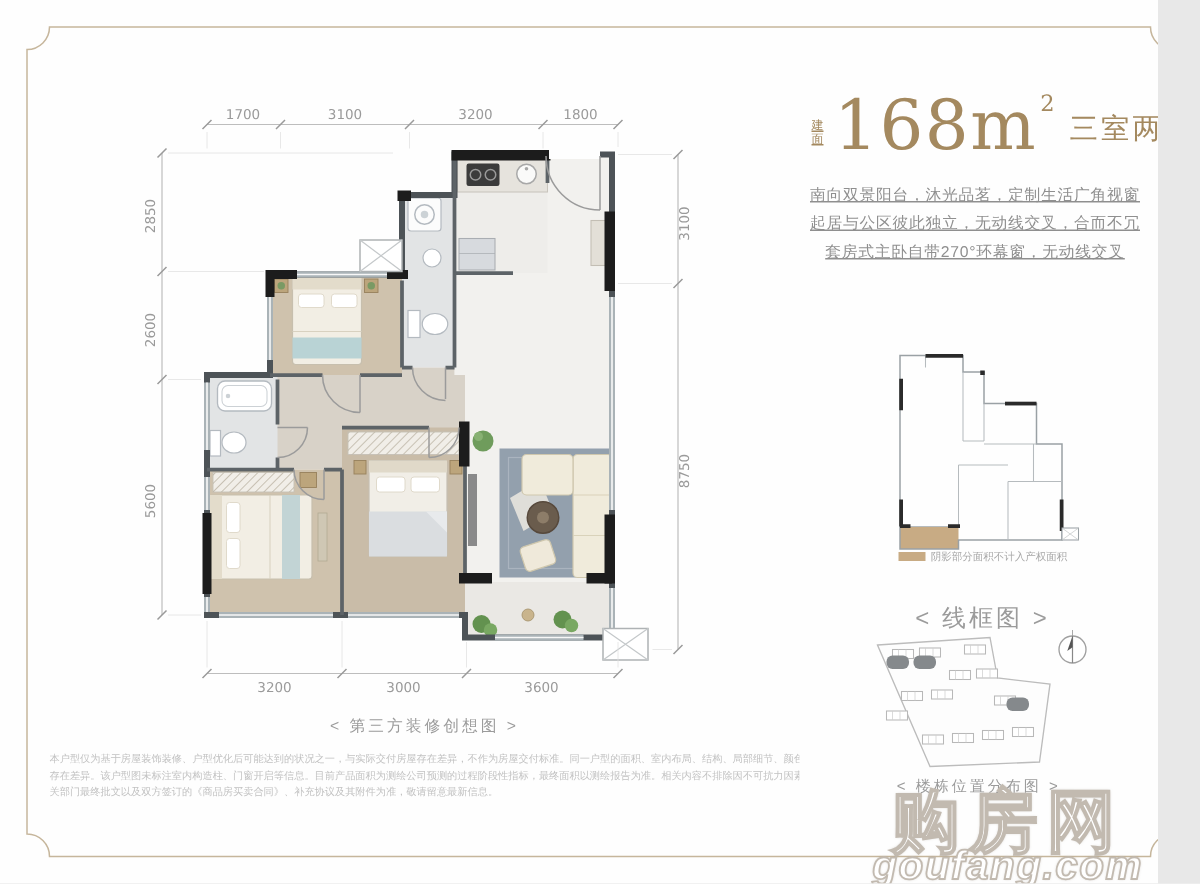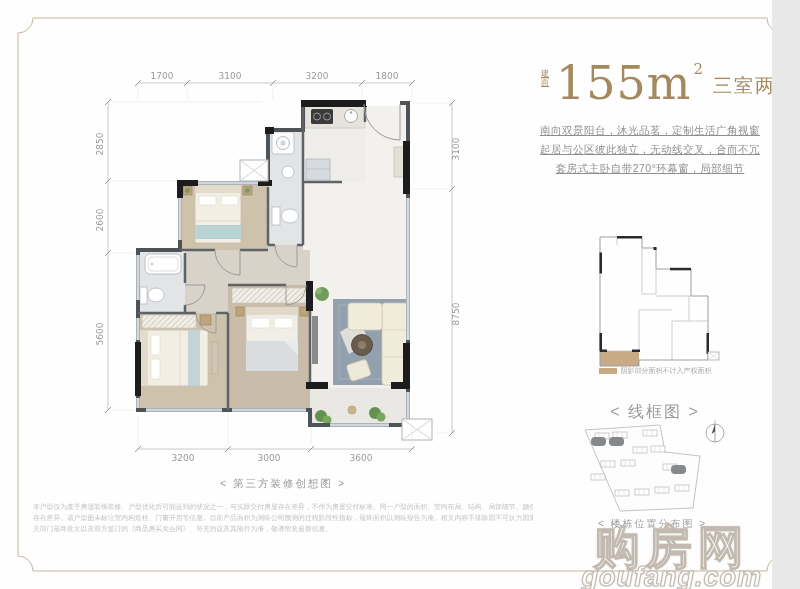--- a/index.html
+++ b/index.html
@@ -3,21 +3,21 @@
 <meta charset="utf-8">
 <style>
   html,body{margin:0;padding:0;background:#e8e8e8;}
   .page{position:relative;width:772px;height:589px;background:#fefefe;overflow:hidden;
         font-family:"Liberation Sans", sans-serif;}
   svg{display:block;}
   .abs{position:absolute;}
 
   
   .title-block{position:absolute;left:541px;top:60px;width:252px;display:flex;align-items:flex-end;color:#a4895f;}
-  .jm-col{display:flex;flex-direction:column;font-size:8px;line-height:9px;margin-bottom:17px;letter-spacing:0;text-decoration:underline;}
+  .jm-col{display:flex;flex-direction:column;font-size:8px;line-height:9px;margin-bottom:7px;letter-spacing:0;text-decoration:underline;}
   .jm-diamond{width:4px;height:4px;background:#a4895f;transform:rotate(45deg);margin:0 5px 10px 2px;}
   .area-big{font-family:"DejaVu Serif", serif;font-size:46px;line-height:0.9;letter-spacing:1px;}
   .area-sup{font-family:"DejaVu Serif", serif;font-size:15px;margin:0 2px 26px 2px;}
   .layout-label{font-family:"DejaVu Serif", serif;font-size:19px;letter-spacing:2px;margin:0 0 5px 8px;white-space:nowrap;}
 
   
   .desc{position:absolute;left:513px;top:121px;width:274px;text-align:center;
         font-size:10.5px;line-height:19px;color:#8f8f8f;letter-spacing:0.5px;text-decoration:underline;}
   .desc div{white-space:nowrap;}
 
@@ -288,29 +288,29 @@
         <text x="361" y="461">3600</text>
       </g>
     </g>
   </svg>
 
   <div class="caption cap-plan">&lt; 第三方装修创想图 &gt;</div>
 
   <div class="title-block">
     <div class="jm-col">建面</div>
     <div class="jm-diamond"></div>
-    <div class="area-big">155m</div>
+    <div class="area-big">168m</div>
     <div class="area-sup">2</div>
     <div class="layout-label">三室两厅两卫</div>
   </div>
 
   <div class="desc">
     <div>南向双景阳台，沐光品茗，定制生活广角视窗</div>
     <div>起居与公区彼此独立，无动线交叉，合而不冗</div>
-    <div>套房式主卧自带270°环幕窗，局部细节</div>
+    <div>套房式主卧自带270°环幕窗，无动线交叉</div>
   </div>
 
   <svg class="abs" style="left:575px;top:233px;" width="160" height="145" viewBox="0 0 160 145">
     <rect x="25" y="118" width="39" height="15" fill="#c8ab84"></rect>
     <path d="M 116 36 L 81 36 L 81 15 L 67 15 L 67 4 L 25 4 L 25 133 L 64 133 L 64 127 L 133 127 L 133 63 L 116 63 Z" fill="none" stroke="#9aa1a5" stroke-width="1"></path>
     <g stroke="#b6bbbe" stroke-width="0.7" fill="none">
       <path d="M 67 15 V 61 M 81 36 V 61 M 67 61 H 81"></path>
       <path d="M 81 63 H 116"></path>
       <path d="M 97 88 H 133 M 97 88 V 127"></path>
       <path d="M 64 77 H 97 M 64 77 V 117"></path>

